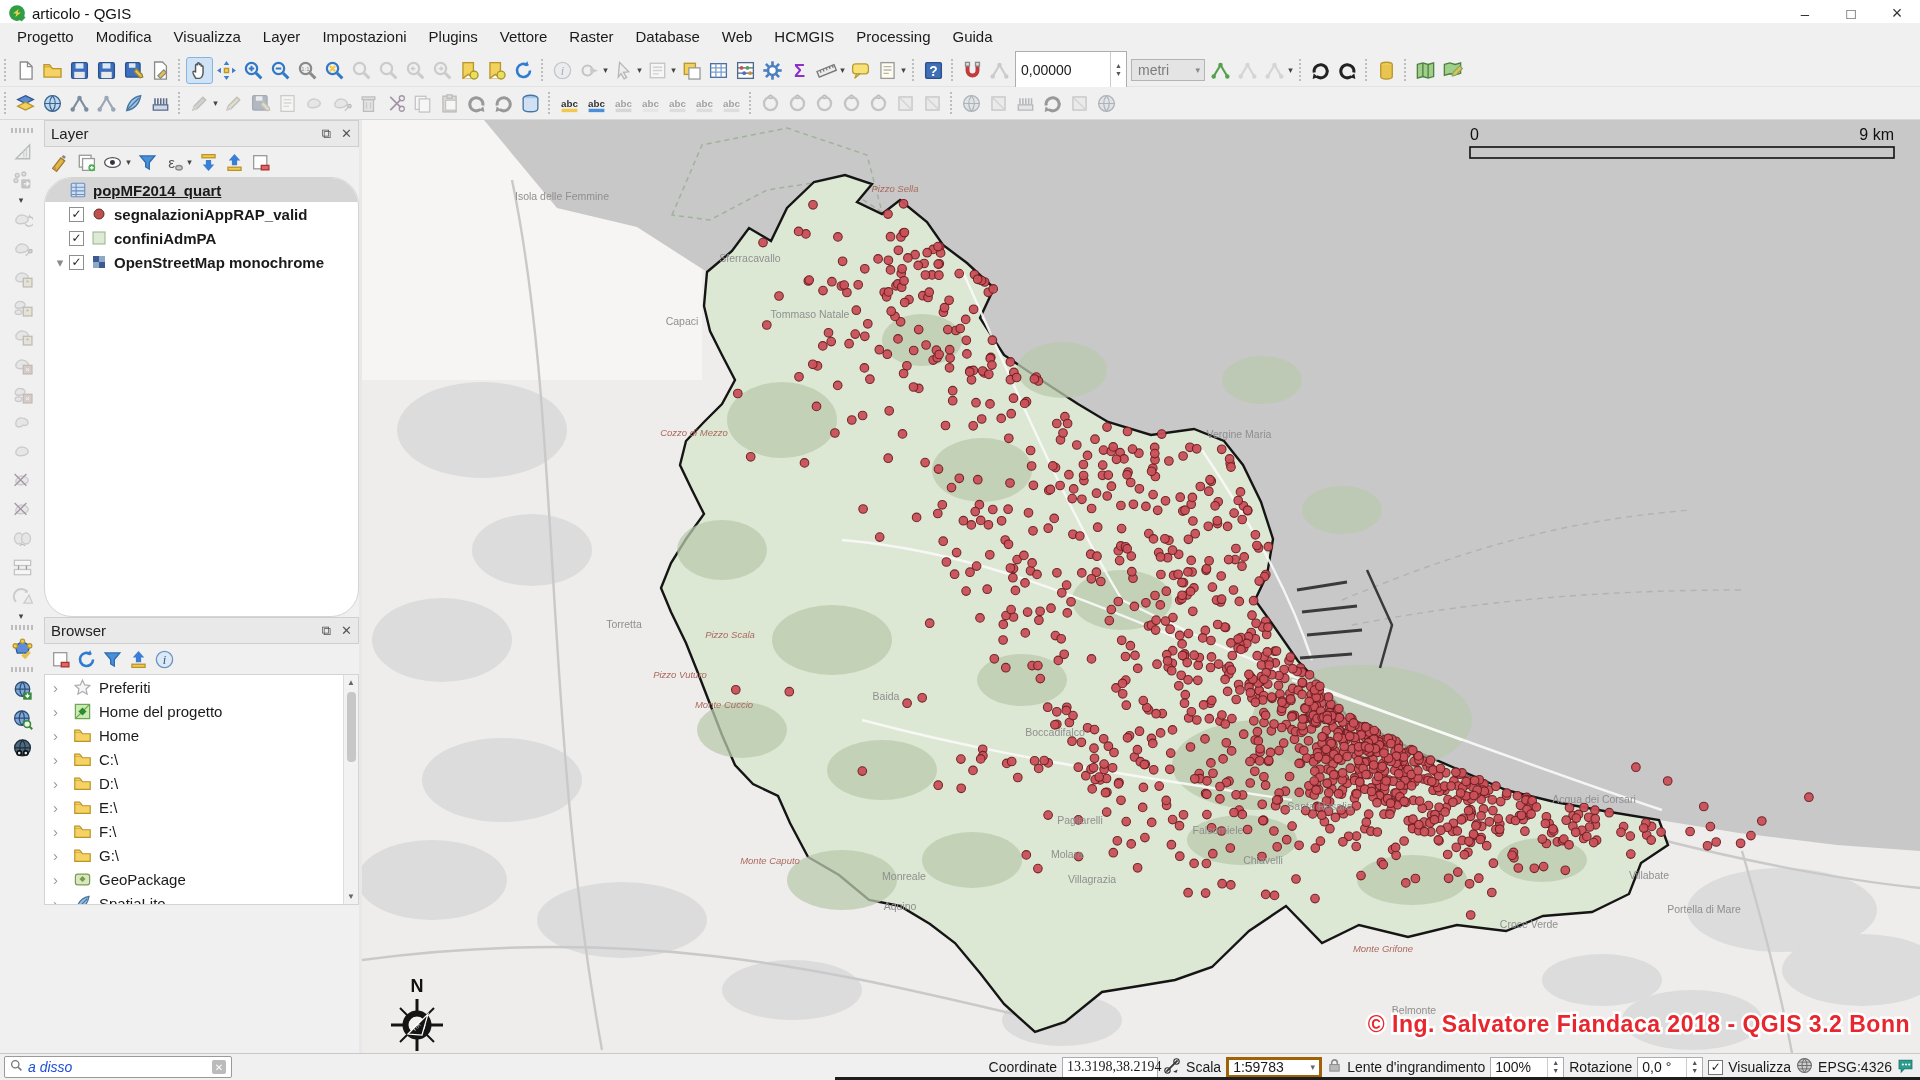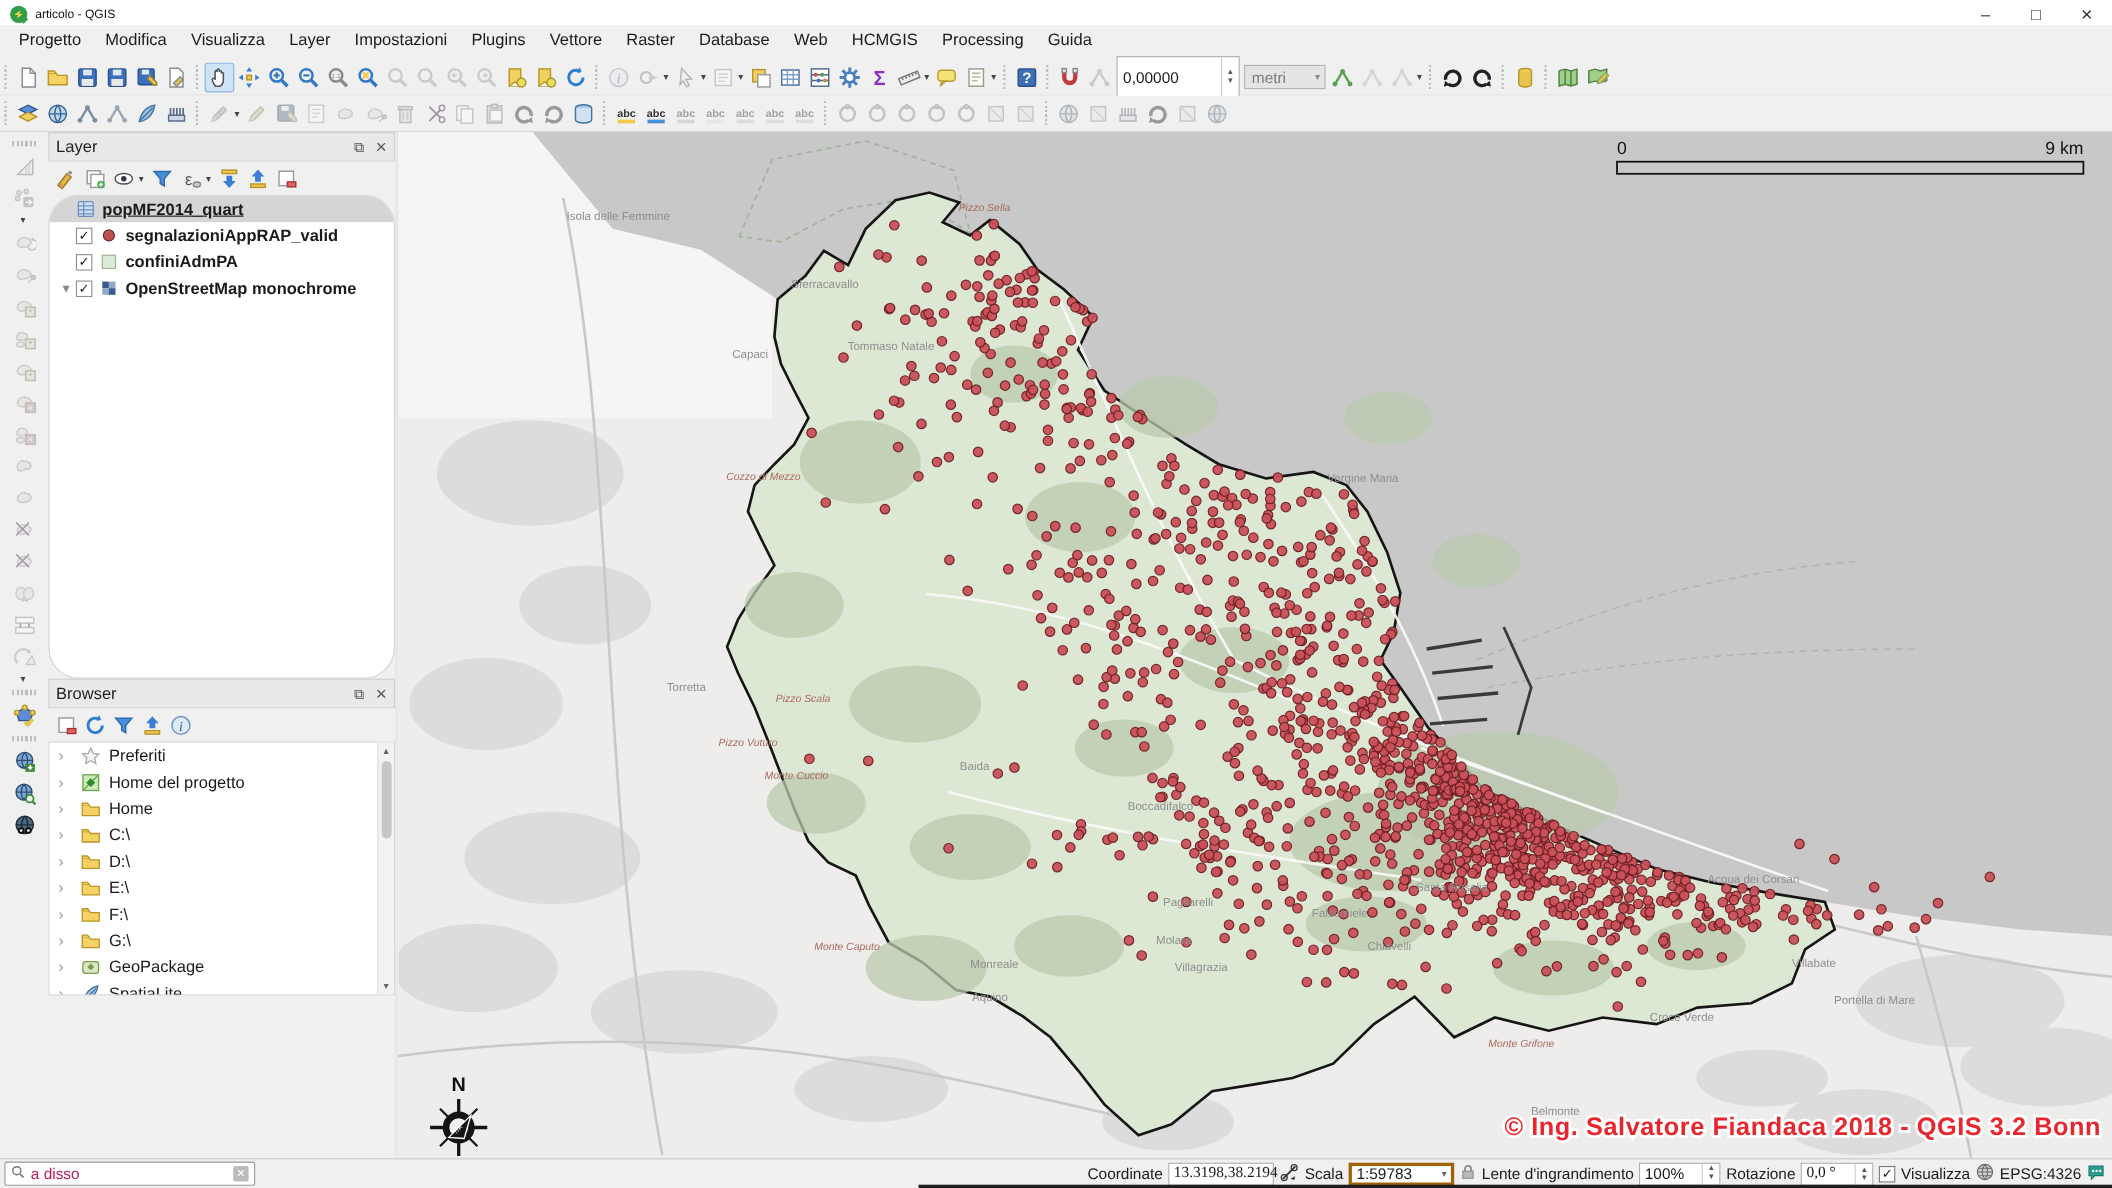--- a/index.html
+++ b/index.html
@@ -2,21 +2,21 @@
 <html><head>
 <meta charset="utf-8">
 <style>
   * { margin:0; padding:0; box-sizing:border-box; }
   html,body { width:1920px; height:1080px; overflow:hidden; background:#f0f0f0;
     font-family:"Liberation Sans","DejaVu Sans",sans-serif; font-size:15px; color:#1a1a1a; }
   
   #titlebar { position:absolute; left:0; top:0; width:1920px; height:27px; background:#ffffff;
     display:flex; align-items:center; border-bottom:1px solid #e4e4e4; }
   #titlebar .appicon { margin:0 6px 0 8px; width:18px; height:18px; }
-  #titlebar .title { font-size:11px; color:#111; }
+  #titlebar .title { font-size:15px; color:#111; }
   #winbtns { margin-left:auto; display:flex; height:100%; }
   .winbtn { width:46px; height:100%; display:flex; align-items:center; justify-content:center;
     font-size:15px; color:#333; }
   
   #menubar { position:absolute; left:0; top:23px; width:1920px; height:27px; background:#f0f0f0;
     display:flex; align-items:center; padding-left:6px; }
   .menuitem { padding:3px 11px; font-size:15px; color:#1a1a1a; }
   
   .toolbar { position:absolute; left:0; width:1920px; height:33px; background:#f0f0f0;
     display:flex; align-items:center; }
@@ -71,21 +71,21 @@
   .scrollbar .thumb { width:9px; height:70px; background:#c7c7c7; border-radius:4px; margin-top:2px; }
   .scrollbar .spacer { flex:1; }
   
   #mapcanvas { position:absolute; left:362px; top:120px; right:0; bottom:27px; background:#eeedeb; overflow:hidden; }
   #mapcanvas svg { display:block; width:100%; height:100%; }
   
   #statusbar { position:absolute; left:0; bottom:0; width:1920px; height:27px; background:#f0f0f0;
     border-top:1px solid #c9c9c9; display:flex; align-items:center; font-size:14px; }
   #locator { display:flex; align-items:center; width:228px; height:22px; margin-left:4px;
     background:#fff; border:1px solid #9a9a9a; border-radius:2px; padding:0 5px; gap:5px; }
-  #locator .lval { flex:1; font-size:14px; color:#be185d; }
+  #locator .lval { flex:1; font-size:14px; color:#1d4ed8;font-style:italic; }
   #locator .clr { width:14px; height:14px; background:#bbb; color:#fff; border-radius:2px;
     font-size:10px; display:flex; align-items:center; justify-content:center; }
   #sright { margin-left:auto; display:flex; align-items:center; gap:5px; padding-right:6px; }
   .sfield { background:#fff; border:1px solid #abadb3; height:21px; display:flex; align-items:center;
     padding:0 4px; font-size:14px; }
   .sspin { background:#fff; border:1px solid #abadb3; height:21px; display:flex; align-items:center;
     font-size:14px; }
   .sspin .v { padding:0 4px; }
   .slabel { color:#1a1a1a; }
   .scombo { background:#fff; border:3px solid #a16207; height:21px; display:flex; align-items:center;
@@ -2493,21 +2493,21 @@
     </span>
     <span class="slabel">Lente d'ingrandimento</span>
     <span class="sspin" style="width:74px;align-items:center;">
       <span class="v">100%</span>
       <span class="arrows">
           <span>▲</span>
           <span>▼</span>
         </span>
     </span>
     <span class="slabel">Rotazione</span>
-    <span class="sspin" style="width:66px;font-family:Liberation Serif, serif;">
+    <span class="sspin" style="width:66px;">
       <span class="v">0,0 °</span>
       <span class="arrows">
           <span>▲</span>
           <span>▼</span>
         </span>
     </span>
     <span class="scb">✓</span>
     <span class="slabel">Visualizza</span>
     <span>
       <svg width="17" height="17" viewBox="0 0 16 16">

